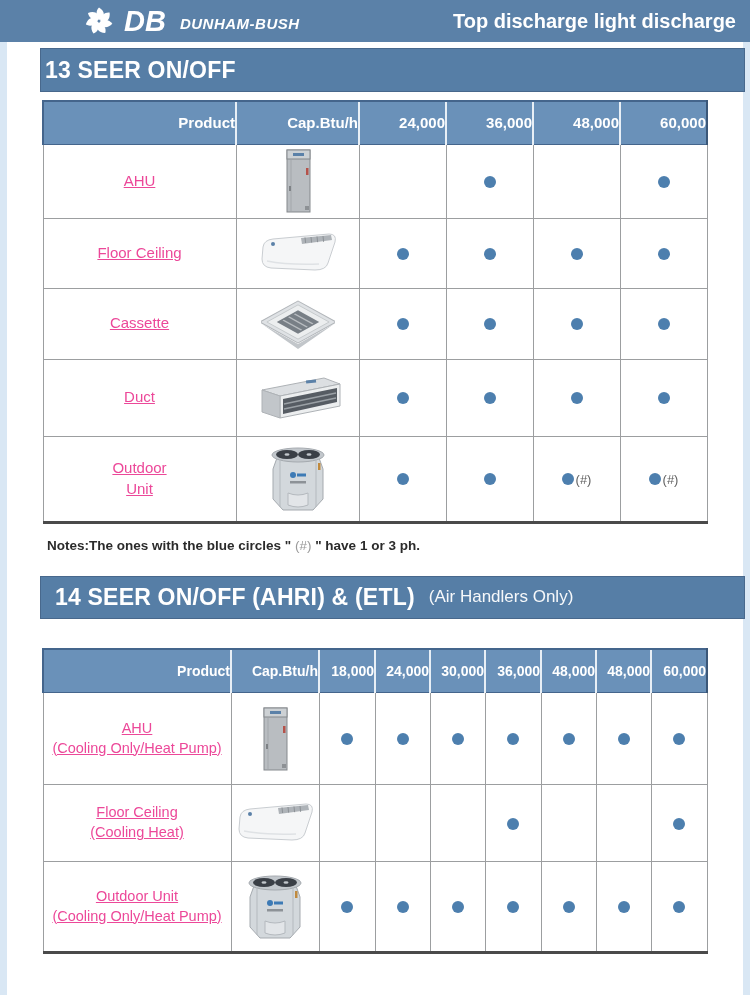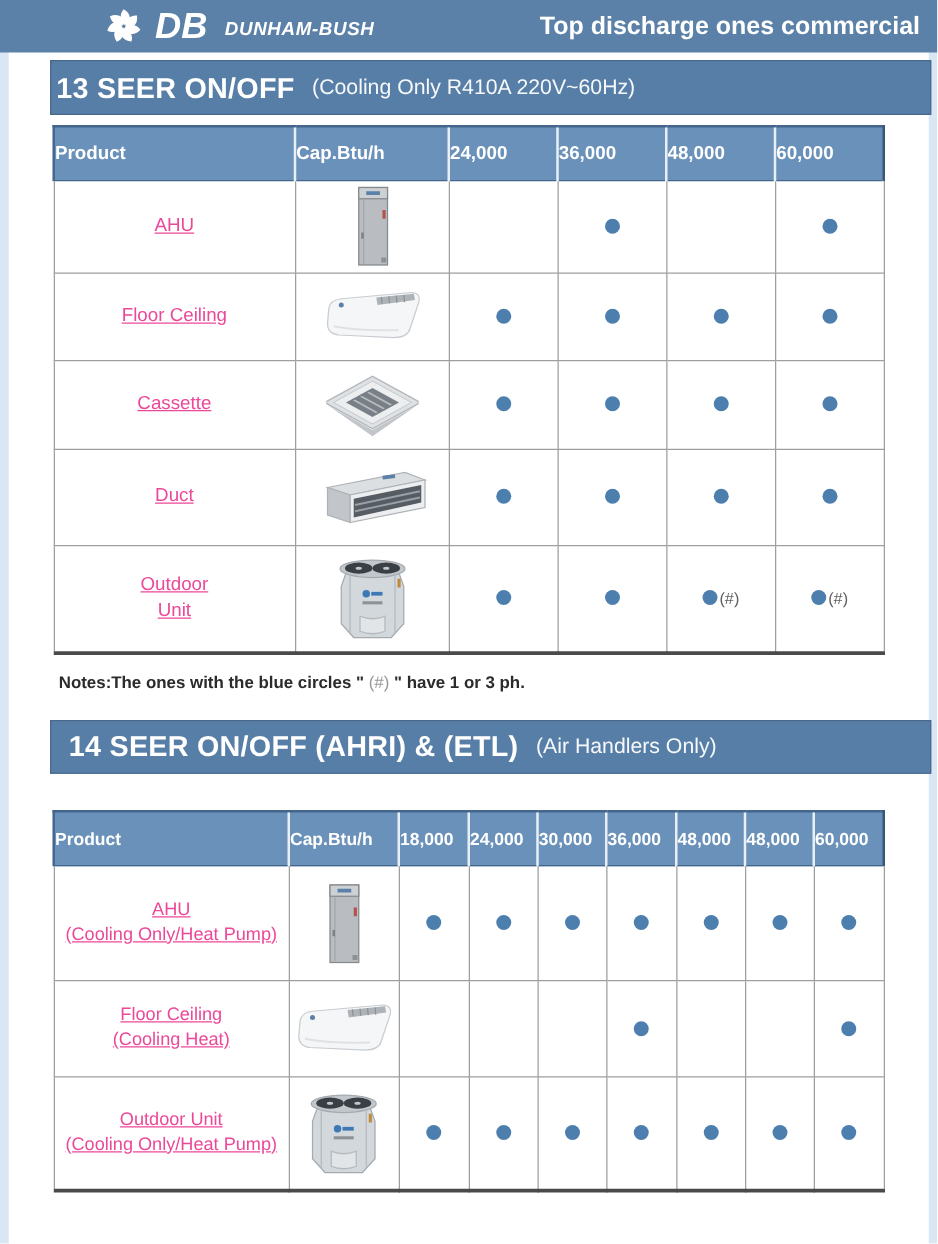--- a/index.html
+++ b/index.html
@@ -24,21 +24,21 @@
   .banner .b-sub { font-size:17px; font-weight:400; margin-left:14px; opacity:.95; }
   .banner2 { margin-top:23px; }
   .banner2 .b-row { height:41px; display:flex; align-items:center; padding-left:14px; }
   .banner2 .b-row + .b-row { border-top:2px solid #cfe0ee; }
   .banner2 .b-title { font-size:23px; }
 
   
   table { border-collapse:collapse; table-layout:fixed; margin-left:42px; width:664px; background:#fff; }
   #table1 { margin-top:8px; }
   #table2 { margin-top:29px; }
-  th { background:#6a91b9; color:#fff; font-weight:600; font-size:15px; height:43px; border-top:2px solid #44658c; border-bottom:1px solid #44658c; border-left:2px solid #e8eff6; text-align:left; }
+  th { background:#6a91b9; color:#fff; font-weight:600; font-size:15px; height:43px; border-top:2px solid #44658c; border-bottom:1px solid #44658c; border-left:2px solid #e8eff6; text-align:right; }
   th:first-child { border-left:2px solid #44658c; }
   th:last-child  { border-right:2px solid #3b5778; }
   #table2 th { height:44px; font-size:14px; }
   td { border:1px solid #9c9ea0; text-align:center; vertical-align:middle; }
   table { border-bottom:3px solid #4a4a4a; }
   .product-cell { color:#ec4899; font-size:15px; line-height:1.35;text-decoration:underline; }
   #table2 .product-cell { font-size:14.5px; }
   .img-cell svg { display:block; margin:0 auto; }
   .dot { display:inline-block; width:12px; height:12px; border-radius:50%; background:#4d7fae; vertical-align:middle; }
   .hash { color:#5f5f5f; font-size:13px; margin-left:2px; vertical-align:middle; }
@@ -85,26 +85,25 @@
               </g>
             <g transform="rotate(306)">
                 <path d="M0,-16 C7,-12 8,-4 1,-1 C-4,-6 -4,-12 0,-16 Z"></path>
               </g>
           </g>
         </g>
       </svg>
       <span class="brand-db">DB</span>
       <span class="brand-name">DUNHAM-BUSH</span>
     </div>
-    <div class="page-title">Top discharge ones commercial</div>
+    <div class="page-title">Top discharge light discharge</div>
   </div>
 
   <div class="banner banner1">
     <span class="b-title">13 SEER ON/OFF</span>
-    <span class="b-sub">(Cooling Only R410A  220V~60Hz)</span>
   </div>
 
   <table id="table1">
     <colgroup>
       <col style="width:193px">
         <col style="width:123px">
       <col style="width:87px">
         <col style="width:87px">
         <col style="width:87px">
         <col style="width:87px">

